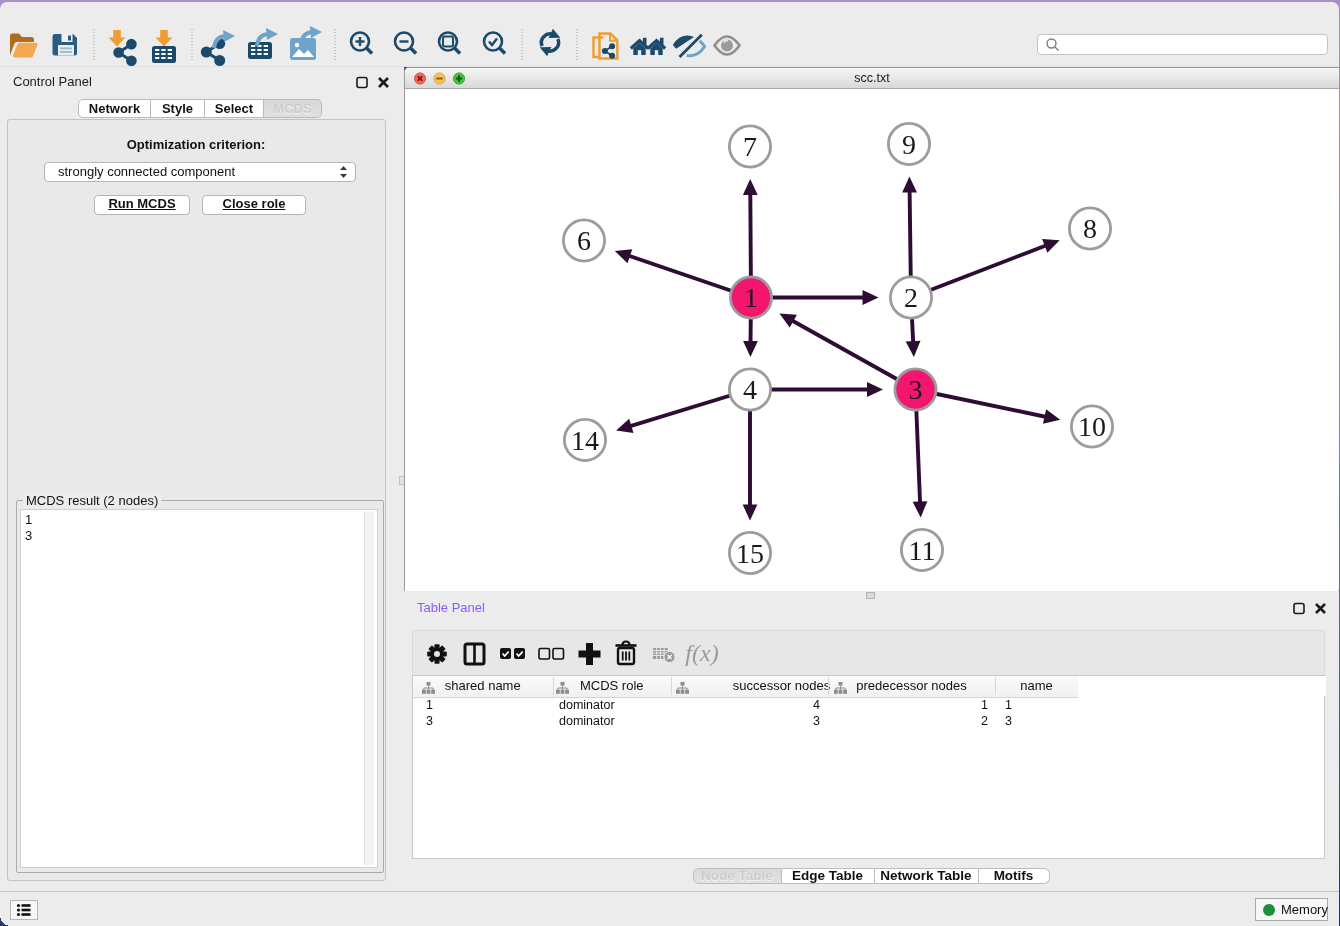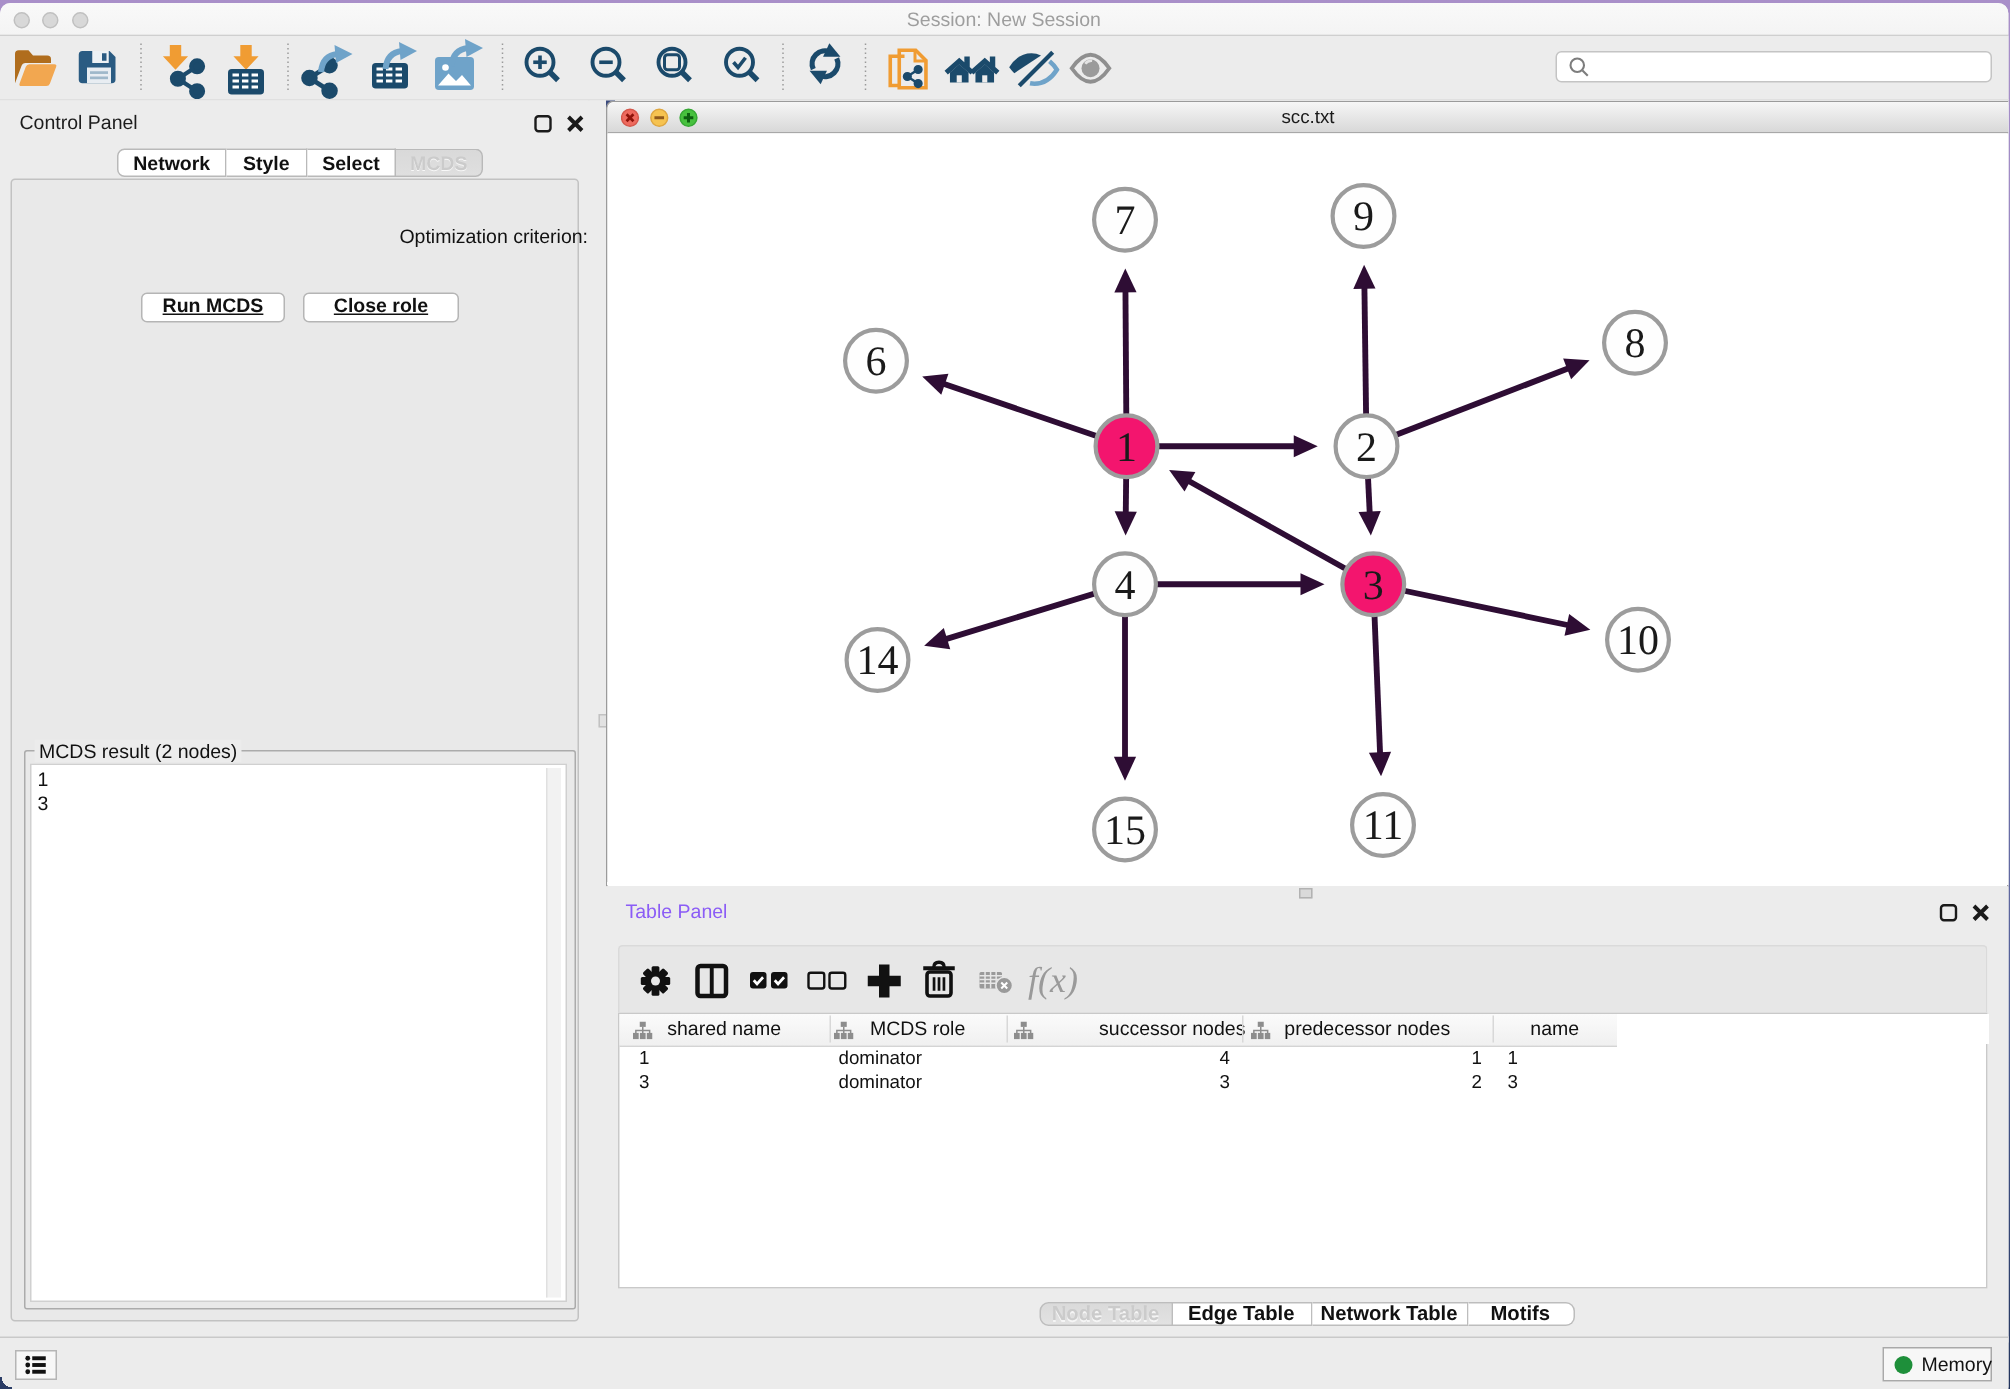--- a/index.html
+++ b/index.html
@@ -16,21 +16,21 @@
 
 #cpanel{position:absolute;left:0;top:65px;width:392px;height:824px;background:#ececec;border-right:1px solid #d8d8d8;}
 #cphead{position:absolute;left:13px;top:7px;font-size:13px;color:#1c1c1c;}
 #cpbody{position:absolute;left:7px;top:52px;width:377px;height:760px;background:#e9e9e9;border:1px solid #c2c2c2;border-radius:3px;}
 #cptabs{position:absolute;left:78px;top:32px;height:19px;display:flex;z-index:5;}
 .tabseg{height:19px;line-height:17px;font-size:13px;font-weight:bold;text-align:center;background:#fff;border:1px solid #b9b9b9;border-left:none;color:#111;box-sizing:border-box;padding:0;}
 .tabseg.first{border-left:1px solid #b9b9b9;border-radius:5px 0 0 5px;}
 .tabseg.last{border-radius:0 5px 5px 0;}
 .tabseg.sel{background:linear-gradient(#d9d9d9,#dfdfdf);color:#cbcbcb;text-shadow:0 1px 0 #f8f8f8;}
 .btn{position:absolute;background:#fff;border:1px solid #b5b5b5;border-radius:4px;font-size:13px;font-weight:bold;color:#111;text-align:center;box-sizing:border-box;text-decoration:underline;}
-#optlabel{position:absolute;left:0;top:70px;width:100%;text-align:right;font-size:13px;font-weight:normal;color:#111;margin-top:13px;}
+#optlabel{position:absolute;left:0;top:70px;width:100%;text-align:center;font-size:13px;font-weight:bold;color:#111;}
 #dropdown{position:absolute;left:44px;top:95px;width:312px;height:20px;background:#fff;border:1px solid #b5b5b5;border-radius:4px;box-sizing:border-box;font-size:13px;color:#111;line-height:18px;padding-left:13px;}
 #fieldset{position:absolute;left:16px;top:433px;width:366px;height:371px;border:1px solid #ababab;border-radius:2px;}
 #fslegend{position:absolute;left:6px;top:-8px;background:#ececec;padding:0 3px;font-size:13px;color:#111;}
 #fswhite{position:absolute;left:3px;top:8px;width:358px;height:359px;background:#fff;border:1px solid #d0d0d0;box-sizing:border-box;font-size:13px;color:#111;line-height:16px;padding:2px 0 0 4px;}
 #fsscroll{position:absolute;right:3px;top:2px;width:9px;height:353px;background:#f2f2f2;border-left:1px solid #e0e0e0;}
 
 #netdiv{position:absolute;left:392px;top:65px;width:13px;height:528px;background:#ececec;}
 #netframe{position:absolute;left:404px;top:65px;width:935px;height:524px;border:1px solid #9b9b9b;border-right:none;border-radius:5px 0 0 0;background:#fff;box-sizing:border-box;}
 #nettitle{position:absolute;left:0;top:0;width:100%;height:20px;background:linear-gradient(#f6f6f6,#d8d8d8);border-bottom:1px solid #a8a8a8;border-radius:5px 0 0 0;}
 #nettext{position:absolute;left:0;top:0;width:100%;text-align:center;font-size:12.5px;color:#1a1a1a;line-height:20px;}
@@ -51,26 +51,20 @@
 .btab.sel{background:linear-gradient(#dadada,#e2e2e2);color:#cbcbcb;text-shadow:0 1px 0 #f5f5f5;font-weight:700;}
 
 #statusbar{position:absolute;left:0;top:889px;width:1338.5px;height:33px;background:#ececec;border-top:1px solid #c9c9c9;}
 #memorybtn{position:absolute;left:1255px;top:6px;width:73px;height:23px;background:#f7f7f7;border:1px solid #a9a9a9;font-size:13px;color:#111;line-height:21px;text-align:left;padding-left:25px;box-sizing:border-box;}
 #listbtn{position:absolute;left:10px;top:8px;width:28px;height:20px;background:#f7f7f7;border:1px solid #b5b5b5;box-sizing:border-box;}
 #blcorner{position:absolute;left:0;top:918px;width:8px;height:8px;background:radial-gradient(circle at 8px 0px, transparent 7px,#2a3c66 7px);}
 </style>
 </head>
 <body>
 <div id="win">
-  <div id="titlebar">
-    <div class="tl" style="left:8.5px;"></div>
-    <div class="tl" style="left:28px;"></div>
-    <div class="tl" style="left:47.5px;"></div>
-    <div id="wtitle">Session: New Session</div>
-  </div>
   <div id="toolbar">
       <svg width="1036" height="42" viewBox="0 0 1036 42" style="position:absolute;left:0;top:0;">
         <line x1="94" y1="5" x2="94" y2="37" stroke="#9a9a9a" stroke-width="1" stroke-dasharray="1,2"></line>
         <line x1="192" y1="5" x2="192" y2="37" stroke="#9a9a9a" stroke-width="1" stroke-dasharray="1,2"></line>
         <line x1="335" y1="5" x2="335" y2="37" stroke="#9a9a9a" stroke-width="1" stroke-dasharray="1,2"></line>
         <line x1="522" y1="5" x2="522" y2="37" stroke="#9a9a9a" stroke-width="1" stroke-dasharray="1,2"></line>
         <line x1="577" y1="5" x2="577" y2="37" stroke="#9a9a9a" stroke-width="1" stroke-dasharray="1,2"></line>
         <path d="M10,12 q0,-2.5 2.5,-2.5 h6.5 l3,3.5 h9.5 q2.5,0 2.5,2.5 v2.5 h-17 q-2,0 -2.7,2 l-4.3,11.5 Z" fill="#b06d1d"></path>
         <path d="M17.2,20.5 q0.6,-1.7 2.4,-1.7 h16.6 q1.9,0 1.2,1.9 l-4.1,11 q-0.6,1.7 -2.4,1.7 H14.3 q-1.9,0 -1.2,-1.9 Z" fill="#f2a750"></path>
         <path d="M55,10 h18 l4,4 v15 q0,2.5 -2.5,2.5 h-19.5 q-2.5,0 -2.5,-2.5 v-16.5 q0,-2.5 2.5,-2.5 Z" fill="#2a5b82"></path>
@@ -194,20 +188,23 @@
         <path d="M24,3 l9,9 M33,3 l-9,9" stroke="#1a1a1a" stroke-width="2.6"></path>
       </svg>
     <div id="cptabs">
       <div class="tabseg first" style="width:73px;">Network</div>
       <div class="tabseg" style="width:54px;">Style</div>
       <div class="tabseg" style="width:59px;">Select</div>
       <div class="tabseg last sel" style="width:58px;">MCDS</div>
     </div>
     <div id="cpbody"></div>
     <div id="optlabel">Optimization criterion:</div>
+    <div id="dropdown">strongly connected component<svg width="11" height="14" viewBox="0 0 11 14" style="position:absolute;right:6px;top:2px;">
+          <path d="M2,5 l3.5,-4 3.5,4 Z M2,9 l3.5,4 3.5,-4 Z" fill="#3a3a3a"></path>
+        </svg></div>
     <div class="btn" id="runbtn" style="left:94px;top:128px;width:96px;height:20px;line-height:16.5px;">Run MCDS</div>
     <div class="btn" id="closebtn" style="left:202px;top:128px;width:104px;height:20px;line-height:16.5px;">Close role</div>
     <div id="fieldset">
       <div id="fslegend">MCDS result (2 nodes)</div>
       <div id="fswhite">1<br>3<div id="fsscroll"></div></div>
     </div>
   </div>
   <div id="netdiv"></div>
     <div class="abs" style="left:398.5px;top:474px;width:4px;height:7px;background:#e2e2e2;border:1px solid #c2c2c2;"></div>
     <div class="abs" style="left:866px;top:590px;z-index:30;width:7px;height:4.5px;background:#dadada;border:1px solid #b2b2b2;"></div>

